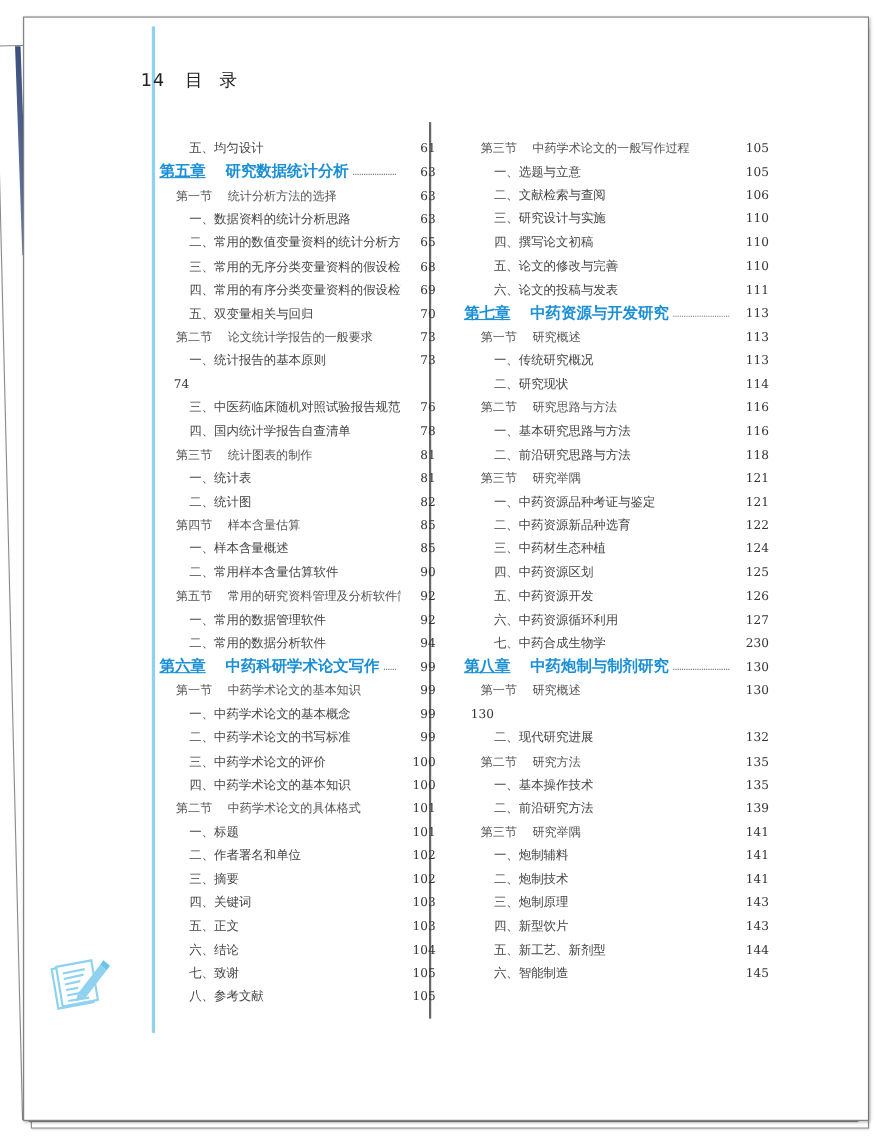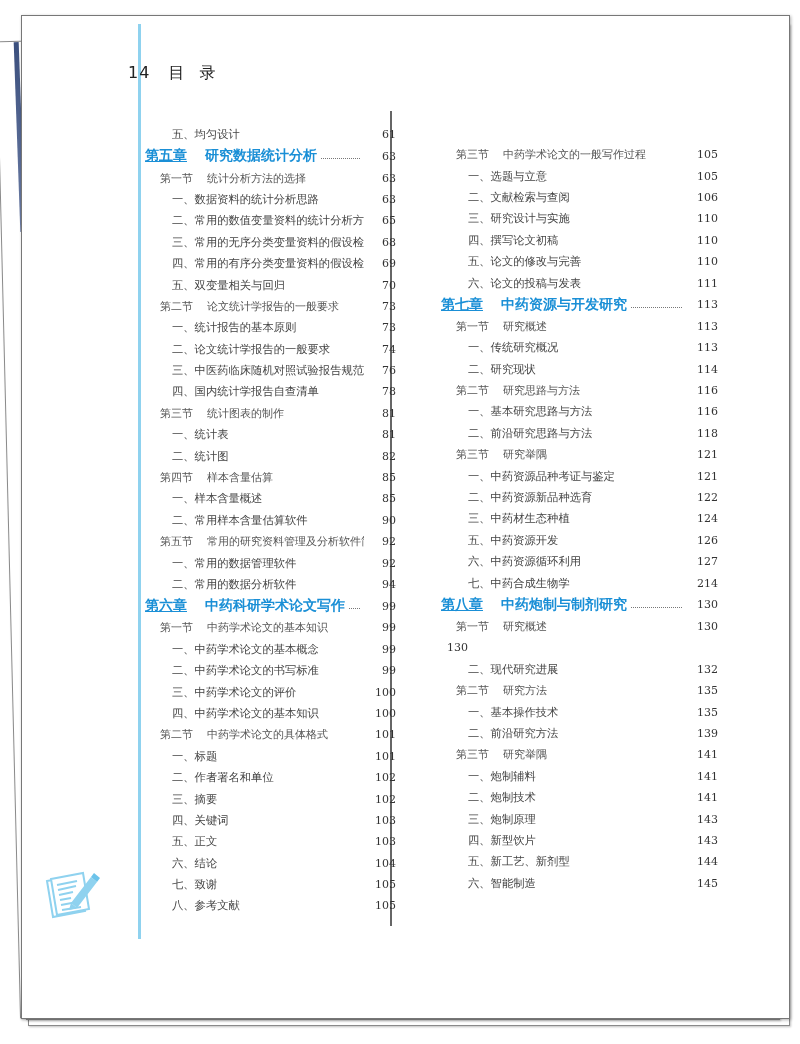--- a/index.html
+++ b/index.html
@@ -153,21 +153,20 @@
     </div>
     <div class="row sec">
       <div class="t"><span>第二节</span><span class="sp"></span><span>论文统计学报告的一般要求</span></div>
       <div class="p">73</div>
     </div>
     <div class="row item">
       <div class="t">一、统计报告的基本原则</div>
       <div class="p">73</div>
     </div>
     <div class="row item">
-      <div class="t">二、论文统计学报告的一般要求</div>
       <div class="p">74</div>
     </div>
     <div class="row item">
       <div class="t">三、中医药临床随机对照试验报告规范</div>
       <div class="p">76</div>
     </div>
     <div class="row item">
       <div class="t">四、国内统计学报告自查清单</div>
       <div class="p">78</div>
     </div>
@@ -265,21 +264,21 @@
     </div>
     <div class="row item">
       <div class="t">七、致谢</div>
       <div class="p">105</div>
     </div>
     <div class="row item">
       <div class="t">八、参考文献</div>
       <div class="p">105</div>
     </div>
   </div>
-<div class="col right" id="rightCol" style="left:436px; top:124px; width:282px;margin-top:20px;">
+<div class="col right" id="rightCol" style="left:417px; top:124px; width:282px;">
     <div class="row sec">
       <div class="t"><span>第三节</span><span class="sp"></span><span>中药学术论文的一般写作过程</span></div>
       <div class="p">105</div>
     </div>
     <div class="row item">
       <div class="t">一、选题与立意</div>
       <div class="p">105</div>
     </div>
     <div class="row item">
       <div class="t">二、文献检索与查阅</div>
@@ -343,30 +342,34 @@
     </div>
     <div class="row item">
       <div class="t">二、中药资源新品种选育</div>
       <div class="p">122</div>
     </div>
     <div class="row item">
       <div class="t">三、中药材生态种植</div>
       <div class="p">124</div>
     </div>
     <div class="row item">
+      <div class="t">四、中药资源区划</div>
+      <div class="p">125</div>
+    </div>
+    <div class="row item">
       <div class="t">五、中药资源开发</div>
       <div class="p">126</div>
     </div>
     <div class="row item">
       <div class="t">六、中药资源循环利用</div>
       <div class="p">127</div>
     </div>
     <div class="row item">
       <div class="t">七、中药合成生物学</div>
-      <div class="p">214</div>
+      <div class="p">230</div>
     </div>
     <div class="row ch">
       <div class="t">
         <span class="cnum">第八章</span>
         <span>中药炮制与制剂研究</span>
         <span class="dots"></span>
       </div>
       <div class="p">130</div>
     </div>
     <div class="row sec">

